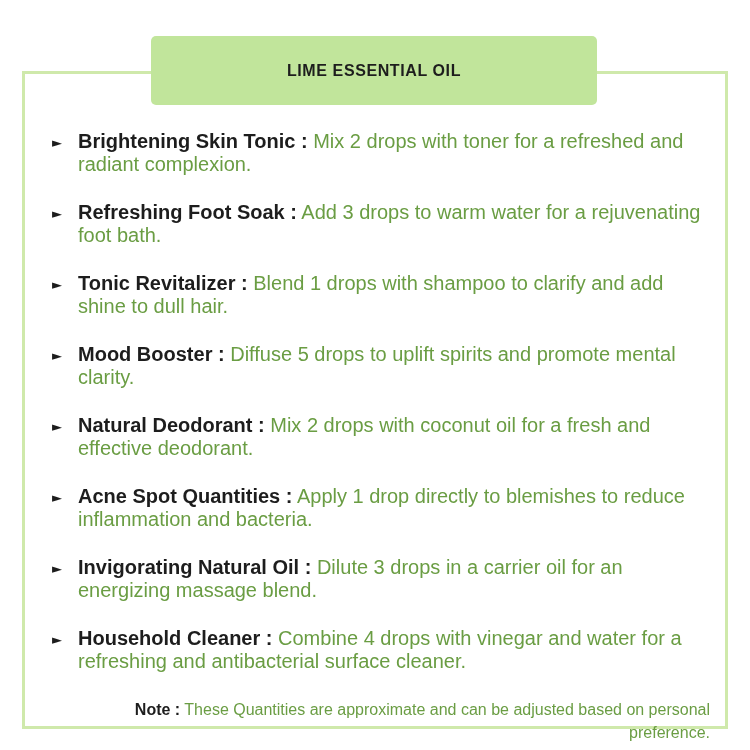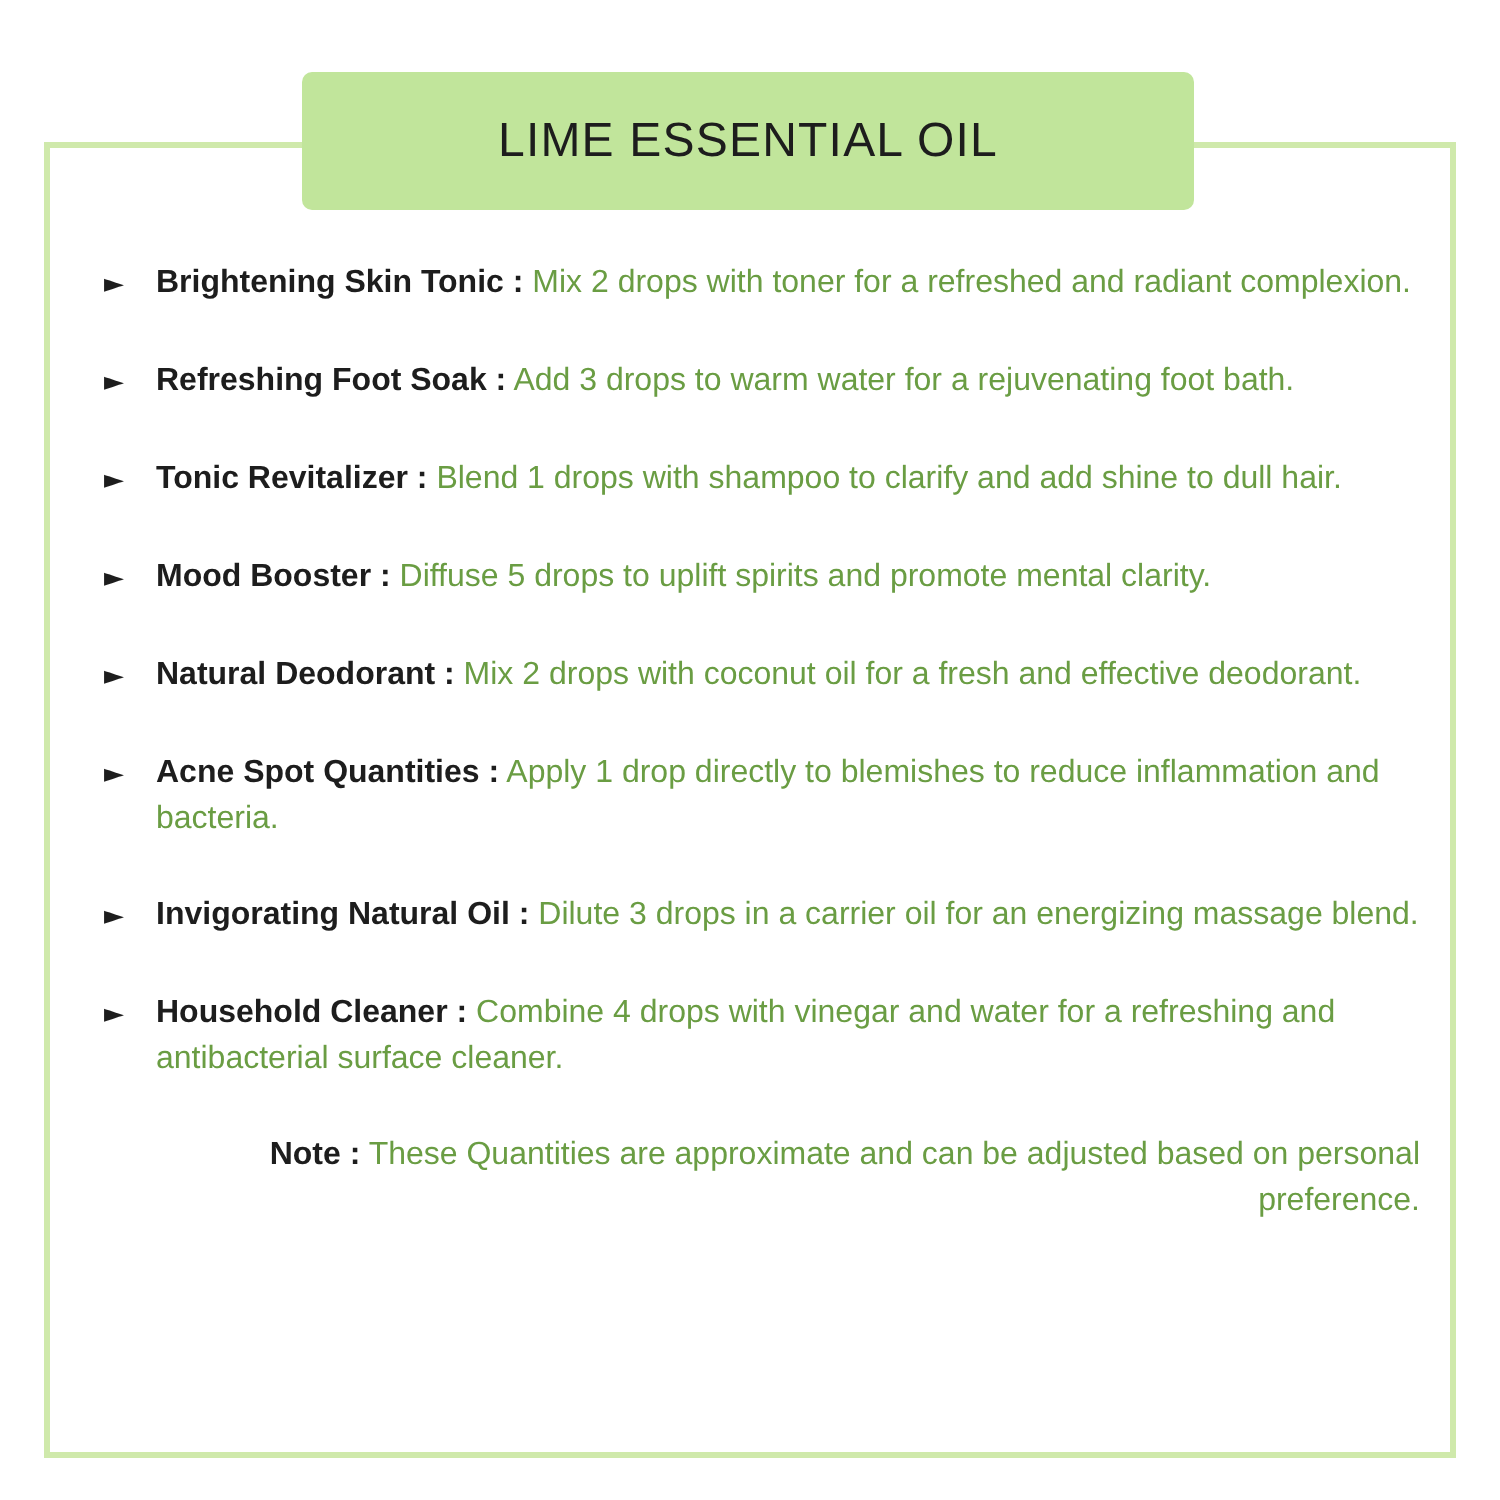--- a/index.html
+++ b/index.html
@@ -35,22 +35,22 @@
     background: var(--banner-bg, #c1e59b);
     border-radius: 5px;
     z-index: 2;
     display: flex;
     flex-direction: column;
     align-items: center;
     justify-content: center;
   }
   .banner .title-line {
     color: var(--heading-text, #1d1d1d);
-    font-size: 24px;
-    font-weight: 400;
+    font-size: 16px;
+    font-weight: 700;
     line-height: 23px;
     letter-spacing: 0.6px;
     white-space: nowrap;
   }
   .content {
     position: absolute;
     left: 52px;
     top: 130px;
     width: 658px;
     z-index: 3;
@@ -64,21 +64,21 @@
     flex: 0 0 26px;
     width: 26px;
     font-family: "DejaVu Sans", sans-serif;
     font-size: 13px;
     line-height: 23px;
     padding-top: 1px;
     color: var(--label-text, #1d1d1d);
   }
   .item-text {
     flex: 1 1 auto;
-    font-size: 16px;
+    font-size: 20px;
     line-height: 23px;
   }
   .item-label {
     font-weight: 700;
     color: var(--label-text, #1d1d1d);
   }
   .item-desc {
     font-weight: 400;
     color: var(--desc-text, #6a9d43);
   }

